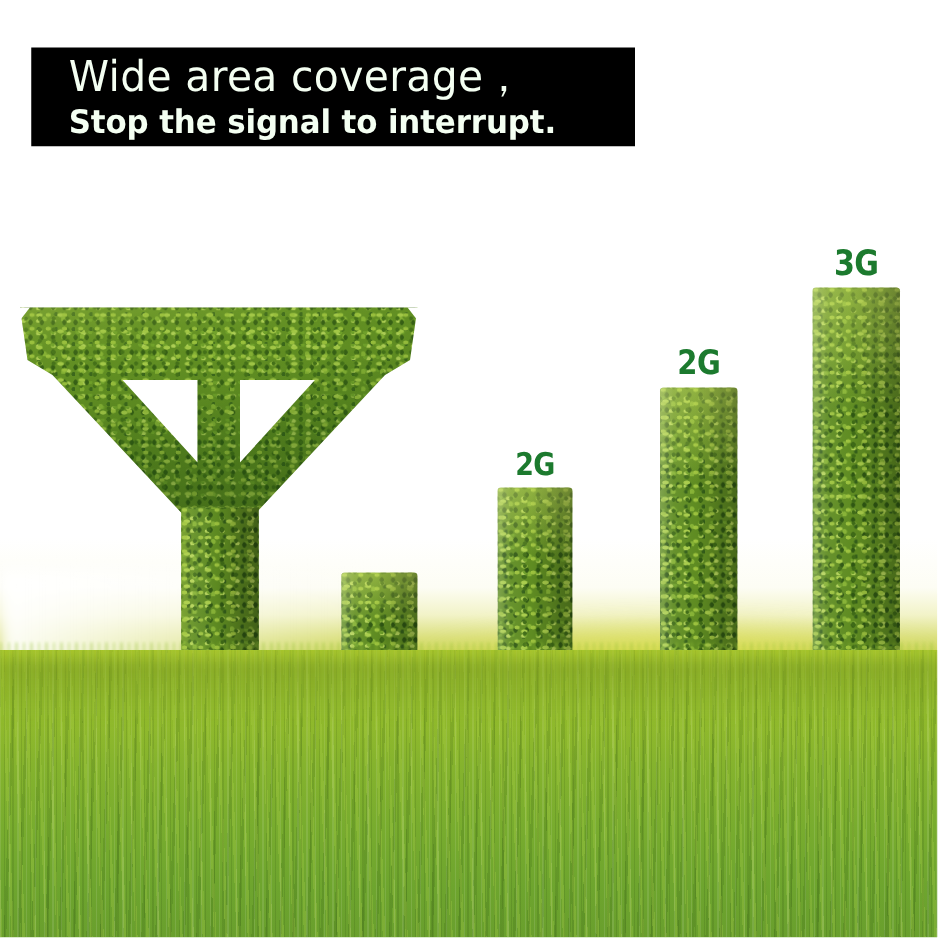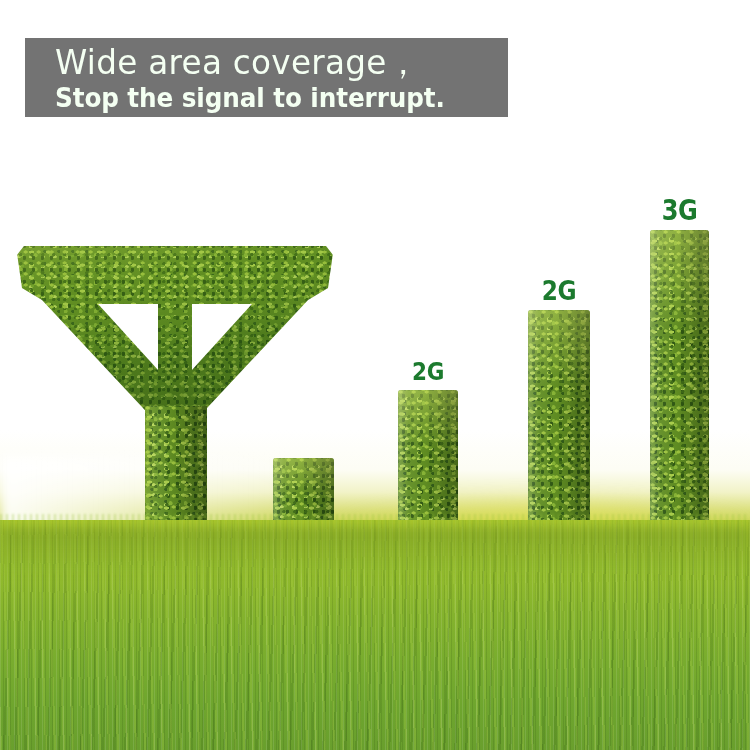--- a/index.html
+++ b/index.html
@@ -150,21 +150,21 @@
     letter-spacing:-.5px;
     text-shadow:0 1px 1px rgba(255,255,255,.8);
     transform:scaleX(.86);
   }
 
   
   #banner {
     position:absolute;
     left:25px; top:38px;
     width:483px; height:79px;
-    background:#737373;
+    background:#000000;
     padding:4px 0 0 30px;
     z-index:30;
   }
   #banner .line1 {
     color:#f4fff2;
     font-family:"DejaVu Sans", sans-serif;
     font-size:34px;
     font-weight:400;
     line-height:40px;
     letter-spacing:.3px;
@@ -266,21 +266,21 @@
   </div>
 
   <div class="bar" style="left:528px; top:310px; width:62px; height:300px;">
     <div class="bar-body foliage"></div>
     <div class="bar-top-light"></div>
     <div class="bar-shade"></div>
     <div class="bar-fade"></div>
     <div class="bar-label" style="top:-35px; font-size:27px;">2G</div>
   </div>
 
-  <div class="bar" style="left:650px; top:230px; width:59px; height:380px;">
+  <div class="bar" style="left:650px; top:230px; width:70px; height:380px;">
     <div class="bar-body foliage"></div>
     <div class="bar-top-light"></div>
     <div class="bar-shade"></div>
     <div class="bar-fade"></div>
     <div class="bar-label" style="top:-36px; font-size:28px;">3G</div>
   </div>
 
   <div class="grass">
     <div class="grass-base"></div>
     <div class="grass-shadowband"></div>

